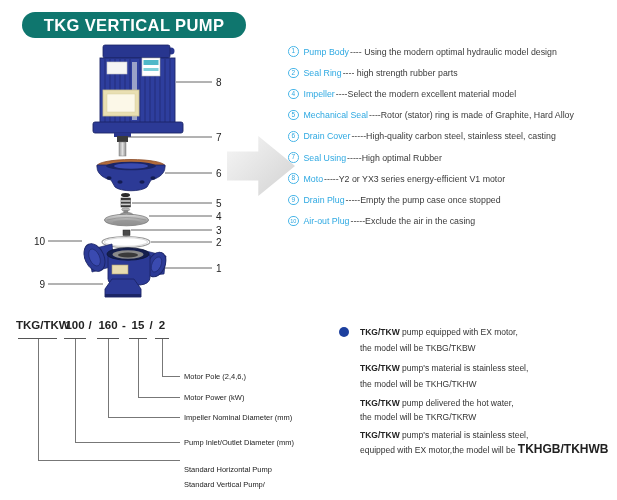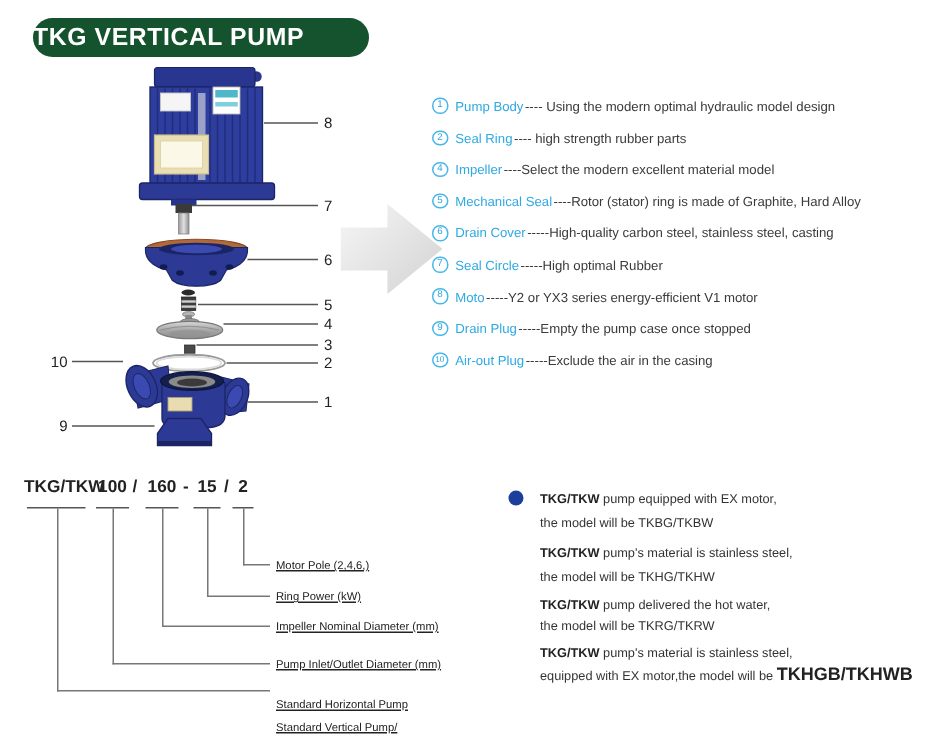--- a/index.html
+++ b/index.html
@@ -1,44 +1,44 @@
 <!DOCTYPE html>
 <html><head>
 <meta charset="utf-8">
 <style>
   * { margin:0; padding:0; box-sizing:border-box; }
   body { background:#ffffff; font-family:"Liberation Sans", sans-serif; }
   .page { position:relative; width:617px; height:500px; background:#ffffff; overflow:hidden; }
 
   
   .banner { position:absolute; left:22px; top:12px; width:224px; height:26px;
-    background:#14532d; border-radius:13px; display:flex; align-items:center; }
+    background:#0f766e; border-radius:13px; display:flex; align-items:center; justify-content:center; }
   .banner span { color:#ffffff; font-weight:bold; font-size:16.5px; letter-spacing:.4px; }
 
   
   .big-arrow { position:absolute; left:227px; top:136px; width:68px; height:60px;
     background:linear-gradient(135deg,#f6f6f6 0%,#e6e6e6 45%,#d2d2d2 100%);
     clip-path:polygon(0 26%,46% 26%,46% 0,100% 50%,46% 100%,46% 74%,0 74%); }
 
   
   .diagram { position:absolute; left:28px; top:38px; width:205px; height:270px; }
   .diagram text { font-family:"Liberation Sans", sans-serif; font-size:10px; fill:#222; }
 
   
-  .parts-list { position:absolute; left:288px; top:60px; width:328px; }
+  .parts-list { position:absolute; left:288px; top:41px; width:328px; }
   .part-item { display:flex; align-items:center; height:21.2px; white-space:nowrap; font-size:8.8px; color:#3a3a3a; }
   .num-circle { flex:none; width:10.5px; height:10.5px; border:1px solid #49b6e8; border-radius:50%;
     color:#2da7e0; font-size:6.5px; line-height:8.5px; text-align:center; margin-right:5px; }
   .part-name { color:#2fa9e2; margin-right:1px; }
 
   
   .mb-seg { position:absolute; top:319px; height:14px; font-size:11.5px; font-weight:bold; color:#222; text-align:center; }
   .mb-under { position:absolute; top:338px; border-top:1px solid #555; height:0; }
   .mb-conn { position:absolute; border-left:1px solid #777; border-bottom:1px solid #777; }
-  .mb-label { position:absolute; left:184px; font-size:7.5px; color:#222; white-space:nowrap;text-decoration:underline; }
+  .mb-label { position:absolute; left:184px; font-size:7.5px; color:#222; white-space:nowrap; }
 
   
   .notes-bullet { position:absolute; left:339px; top:327px; width:10px; height:10px; border-radius:50%; background:#1c3f9e; }
   .notes-lines { position:absolute; left:360px; top:0; width:257px; }
   .note-line { position:absolute; left:0; white-space:nowrap; font-size:8.5px; color:#333; }
   .note-line .b { font-weight:bold; color:#222; }
   .note-line .lg { font-size:12px; }
 </style>
 </head>
 <body>
@@ -198,21 +198,21 @@
         <span class="part-name">Mechanical Seal</span>
         <span> ----Rotor (stator) ring is made of Graphite, Hard Alloy</span>
       </div>
       <div class="part-item">
         <span class="num-circle">6</span>
         <span class="part-name">Drain Cover</span>
         <span> -----High-quality carbon steel, stainless steel, casting</span>
       </div>
       <div class="part-item">
         <span class="num-circle">7</span>
-        <span class="part-name">Seal Circle</span>
+        <span class="part-name">Seal Using</span>
         <span> -----High optimal Rubber</span>
       </div>
       <div class="part-item">
         <span class="num-circle">8</span>
         <span class="part-name">Moto</span>
         <span> -----Y2 or YX3 series energy-efficient V1 motor</span>
       </div>
       <div class="part-item">
         <span class="num-circle">9</span>
         <span class="part-name">Drain Plug</span>
@@ -241,21 +241,21 @@
     <div class="mb-under" style="left:129px;width:18px;"></div>
     <div class="mb-under" style="left:155px;width:14px;"></div>
 
     <div class="mb-conn" style="left:162px;top:339px;width:18px;height:38px;"></div>
     <div class="mb-conn" style="left:138px;top:339px;width:42px;height:59px;"></div>
     <div class="mb-conn" style="left:108px;top:339px;width:72px;height:79px;"></div>
     <div class="mb-conn" style="left:75px;top:339px;width:105px;height:104px;"></div>
     <div class="mb-conn" style="left:38px;top:339px;width:142px;height:122px;"></div>
 
     <div class="mb-label" style="top:372px;">Motor Pole (2,4,6,)</div>
-    <div class="mb-label" style="top:393px;">Ring Power  (kW)</div>
+    <div class="mb-label" style="top:393px;">Motor Power  (kW)</div>
     <div class="mb-label" style="top:413px;">Impeller Nominal Diameter (mm)</div>
     <div class="mb-label" style="top:438px;">Pump Inlet/Outlet Diameter (mm)</div>
     <div class="mb-label" style="top:480px;">Standard Vertical Pump/</div>
     <div class="mb-label" style="top:465px;">Standard Horizontal Pump</div>
   </div>
 
   <div class="notes-bullet"></div>
   <div class="notes-lines">
       <div class="note-line" style="top: 327px;"><span class="b">TKG/TKW</span><span> pump equipped with EX motor,</span></div>
       <div class="note-line" style="top: 343px;"><span>the model will be TKBG/TKBW</span></div>

